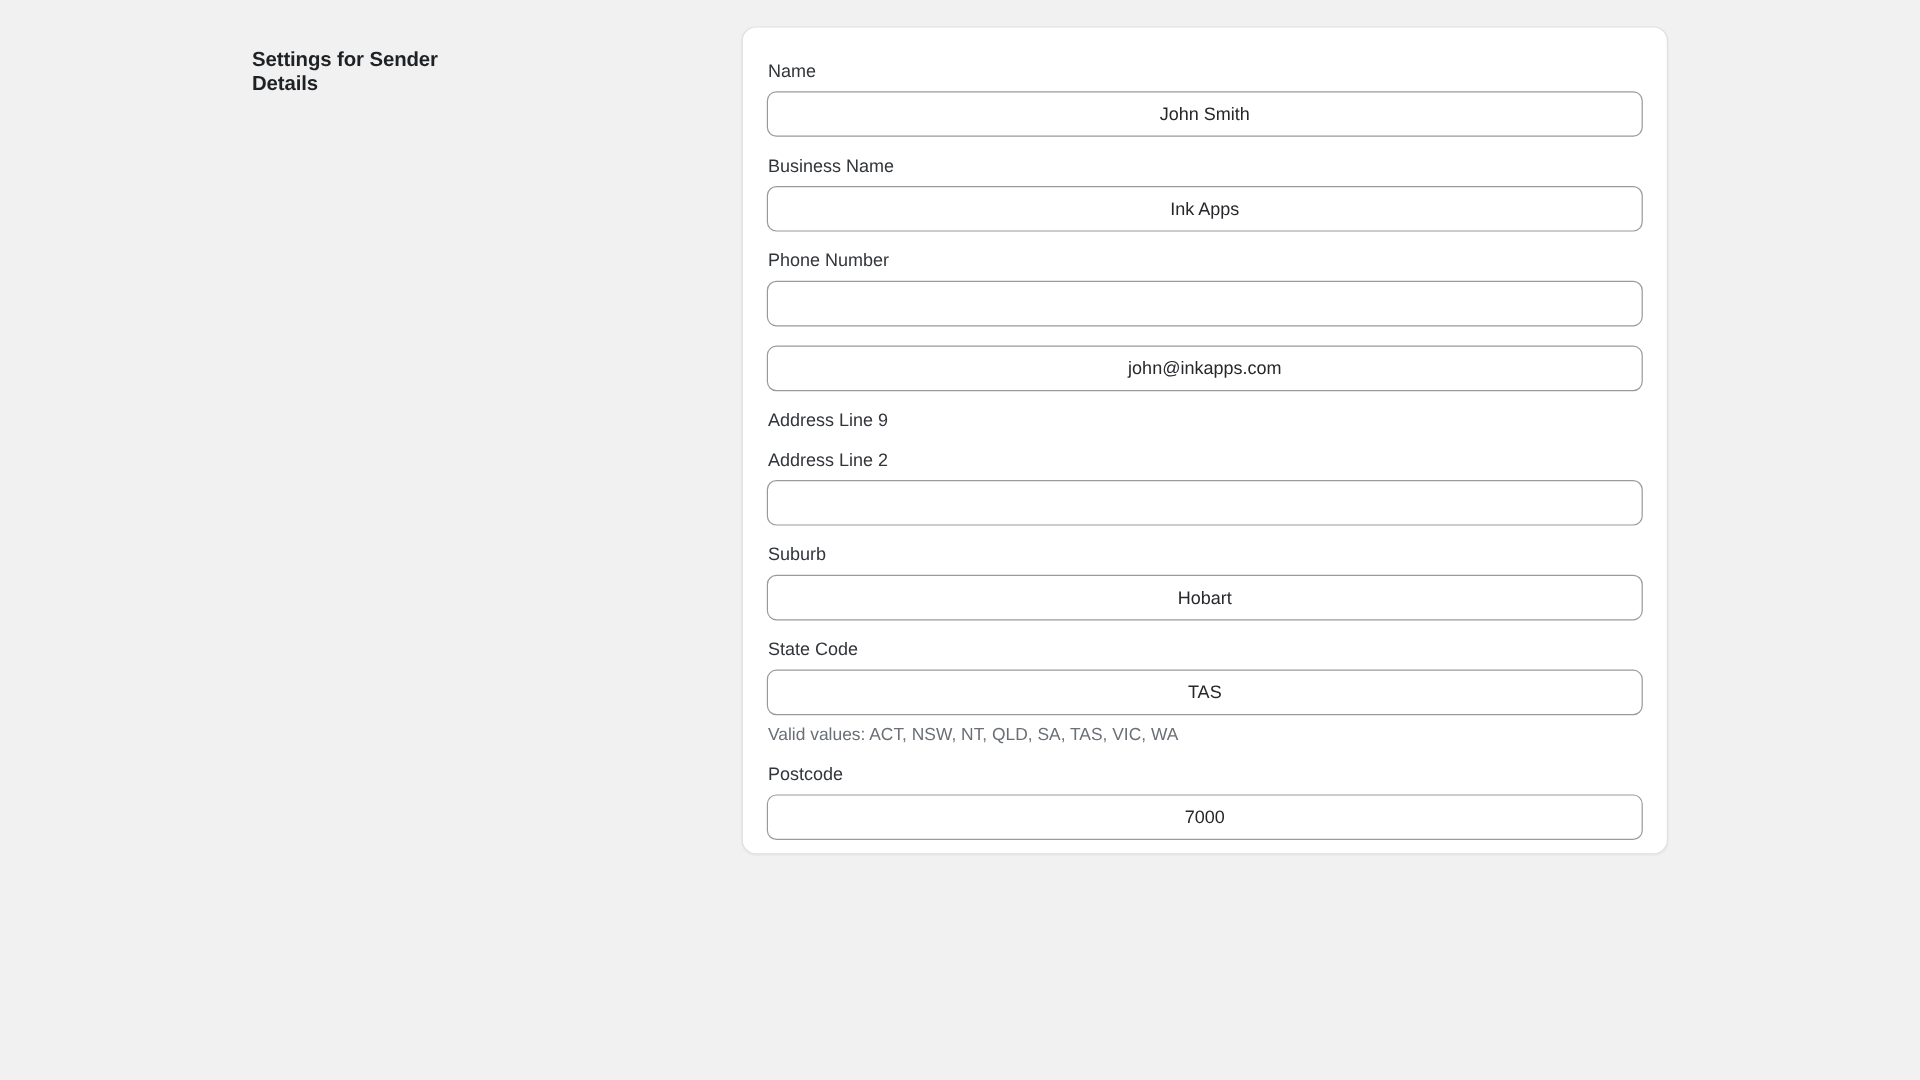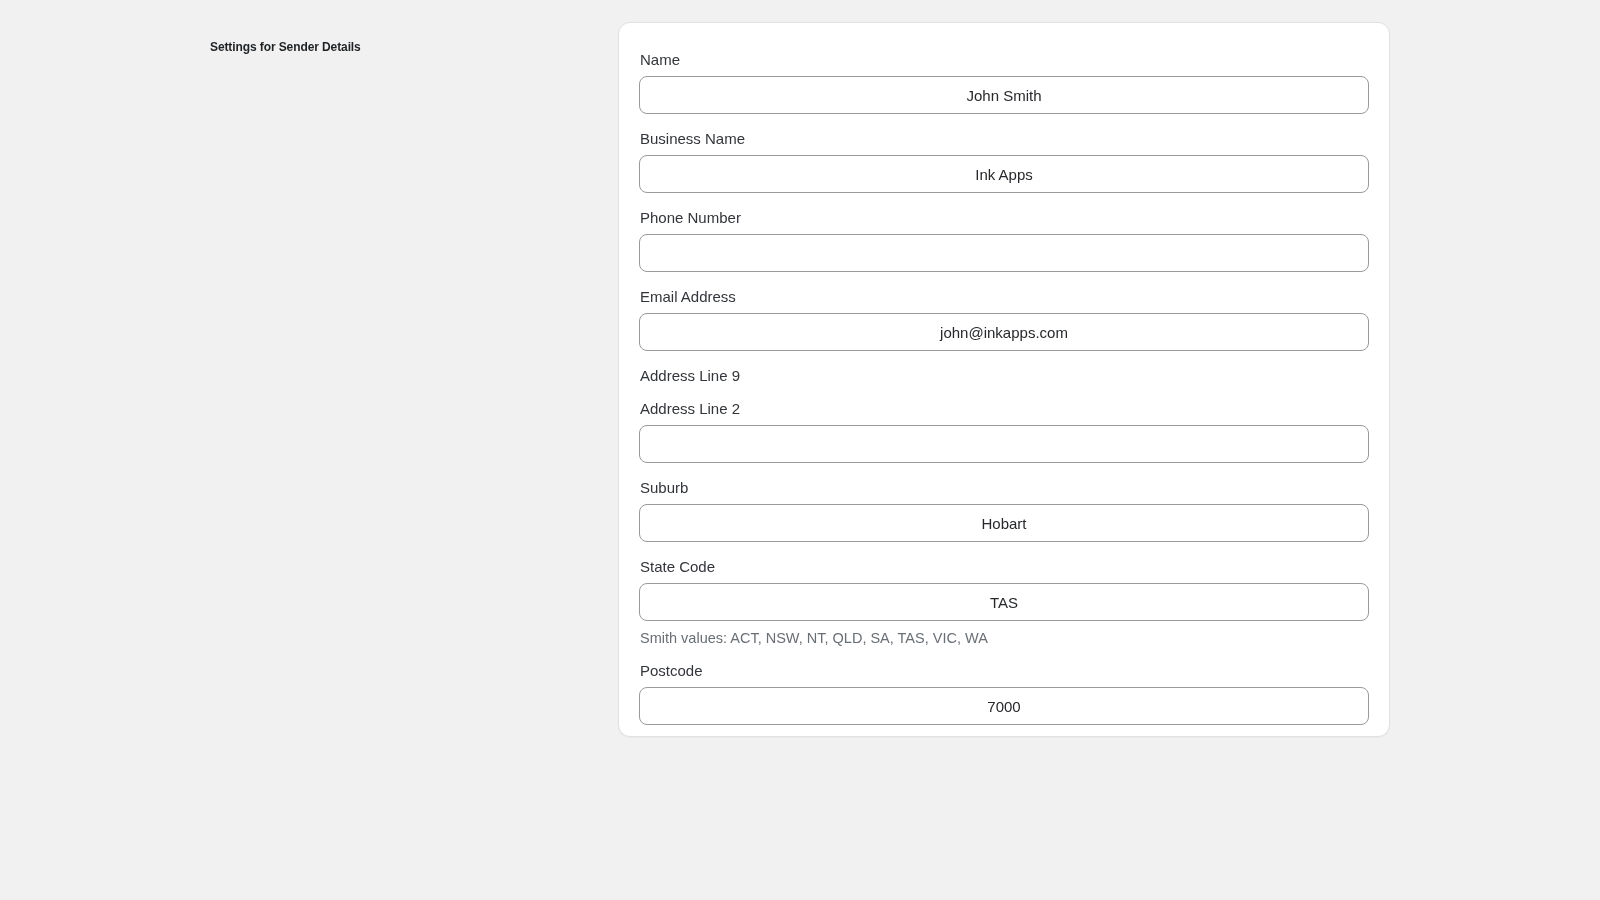--- a/index.html
+++ b/index.html
@@ -25,21 +25,21 @@
     width: 1600px;
     display: flex;
   }
   .intro-col {
     width: 420px;
     padding-left: 210px;
     padding-top: 40px;
     box-sizing: border-box;
   }
   .intro-title {
-    font-size: 12px;
+    font-size: 17px;
     font-weight: bold;
     color: #1f2225;
     letter-spacing: -0.1px;
     margin: 0 0 16px 0;
   }
   .intro-desc {
     font-size: 15px;
     line-height: 1.65;
     color: #5f6368;
     margin: 0;
@@ -110,38 +110,37 @@
         </div>
         <div class="field">
           <label class="field-label">Business Name</label>
           <input type="text" class="field-input" value="Ink Apps" placeholder="" style="">
         </div>
         <div class="field">
           <label class="field-label">Phone Number</label>
           <input type="text" class="field-input" value="" placeholder="" style="">
         </div>
         <div class="field">
-          <label class="field-label">Email Address</label>
           <input type="text" class="field-input" value="john@inkapps.com" placeholder="" style="">
         </div>
         <div class="field">
           <label class="field-label">Address Line 9</label>
         </div>
         <div class="field">
           <label class="field-label">Address Line 2</label>
           <input type="text" class="field-input" value="" placeholder="" style="">
         </div>
         <div class="field">
           <label class="field-label">Suburb</label>
           <input type="text" class="field-input" value="Hobart" placeholder="" style="">
         </div>
         <div class="field">
           <label class="field-label">State Code</label>
           <input type="text" class="field-input" value="TAS" placeholder="" style="">
-          <span class="field-help">Smith values: ACT, NSW, NT, QLD, SA, TAS, VIC, WA</span>
+          <span class="field-help">Valid values: ACT, NSW, NT, QLD, SA, TAS, VIC, WA</span>
         </div>
         <div class="field">
           <label class="field-label">Postcode</label>
           <input type="text" class="field-input" value="7000" placeholder="" style="">
         </div>
       </div>
   </div>
 </div>
 
 </body></html>

